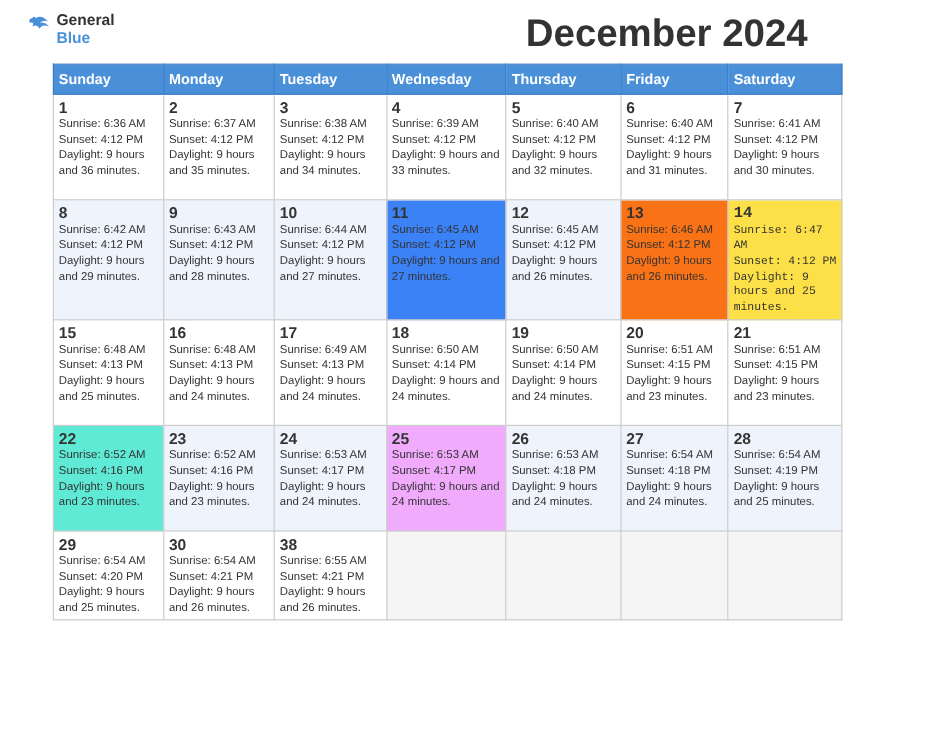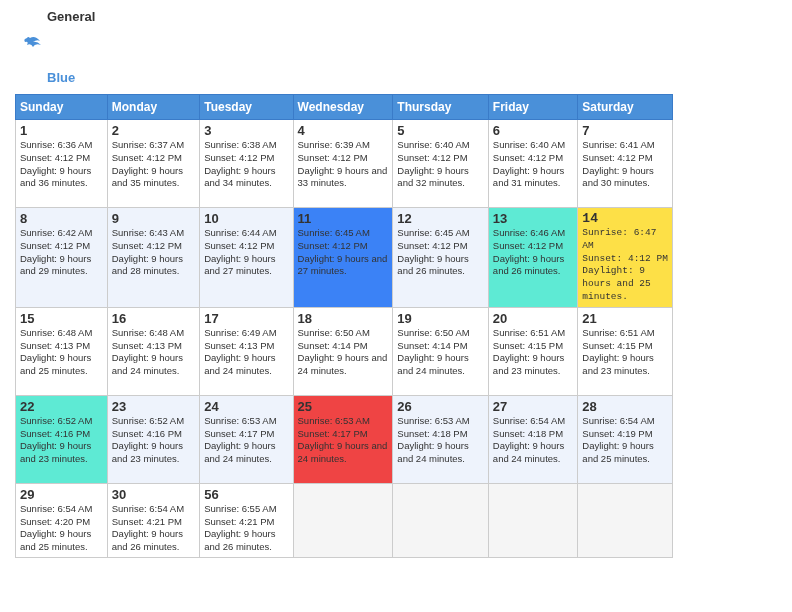--- a/index.html
+++ b/index.html
@@ -35,20 +35,21 @@
       line-height: 1.1;
     }
     .location {
       font-size: 14px;
       color: #555;
     }
     .calendar {
       width: 100%;
       border-collapse: collapse;
       font-size: 10px;
+      margin-left: 29px;
     }
     .calendar th {
       background: #4a90d9;
       color: white;
       padding: 5px 4px;
       text-align: left;
       font-size: 12px;
       font-weight: bold;
       border: 1px solid #3a7bc8;
     }
@@ -84,25 +85,26 @@
 
 <div class="container">
   <div class="header">
     <div class="logo">
   <div style="display:flex;align-items:center;">
     <svg width="30" height="30" viewBox="0 0 30 30">
       <path d="M15 5 Q20 2 25 8 Q22 6 18 9 Q22 8 26 12 Q20 10 18 14 Q16 10 12 12 Q14 8 10 9 Q8 6 12 5 Q13 3 15 5Z" fill="#4a90d9"></path>
     </svg>
     <div style="line-height:1.15;margin-left:2px;">
       <div style="font-size:13px;font-weight:bold;color:#333;">General</div>
-      <div style="font-size:13px;font-weight:bold;color:#4a90d9;margin-top:46px;">Blue</div>
+      <div style="font-size:13px;font-weight:bold;color:#4a90d9;">Blue</div>
     </div>
   </div>
       </div>
     <div class="title-block">
+      <div class="month-title">December 2024</div>
     </div>
   </div>
 
   <table class="calendar">
     <thead>
       <tr>
         <th>Sunday</th>
         <th>Monday</th>
         <th>Tuesday</th>
         <th>Wednesday</th>
@@ -204,21 +206,21 @@
         </div>
           </td>
           <td style="background: rgb(238, 243, 252);">
             <span class="day-num">12</span>
         <div class="day-info">
           Sunrise: 6:45 AM<br>
           Sunset: 4:12 PM<br>
           Daylight: 9 hours and 26 minutes.
         </div>
           </td>
-          <td style="background: #5eead4;">
+          <td style="background: #f97316;">
             <span class="day-num">13</span>
         <div class="day-info">
           Sunrise: 6:46 AM<br>
           Sunset: 4:12 PM<br>
           Daylight: 9 hours and 26 minutes.
         </div>
           </td>
           <td style="background: #fde047; font-family: Liberation Mono, monospace;">
             <span class="day-num">14</span>
         <div class="day-info">
@@ -304,21 +306,21 @@
         </div>
           </td>
           <td style="background: rgb(238, 243, 252);">
             <span class="day-num">24</span>
         <div class="day-info">
           Sunrise: 6:53 AM<br>
           Sunset: 4:17 PM<br>
           Daylight: 9 hours and 24 minutes.
         </div>
           </td>
-          <td style="background: #ef4444;">
+          <td style="background: #f0abfc;">
             <span class="day-num">25</span>
         <div class="day-info">
           Sunrise: 6:53 AM<br>
           Sunset: 4:17 PM<br>
           Daylight: 9 hours and 24 minutes.
         </div>
           </td>
           <td style="background: rgb(238, 243, 252);">
             <span class="day-num">26</span>
         <div class="day-info">
@@ -355,21 +357,21 @@
           </td>
           <td>
             <span class="day-num">30</span>
         <div class="day-info">
           Sunrise: 6:54 AM<br>
           Sunset: 4:21 PM<br>
           Daylight: 9 hours and 26 minutes.
         </div>
           </td>
           <td>
-            <span class="day-num">56</span>
+            <span class="day-num">38</span>
         <div class="day-info">
           Sunrise: 6:55 AM<br>
           Sunset: 4:21 PM<br>
           Daylight: 9 hours and 26 minutes.
         </div>
           </td>
           <td class="empty-cell" style="background: rgb(245, 245, 245);"></td>
           <td class="empty-cell" style="background: rgb(245, 245, 245);"></td>
           <td class="empty-cell" style="background: rgb(245, 245, 245);"></td>
           <td class="empty-cell" style="background: rgb(245, 245, 245);"></td>

